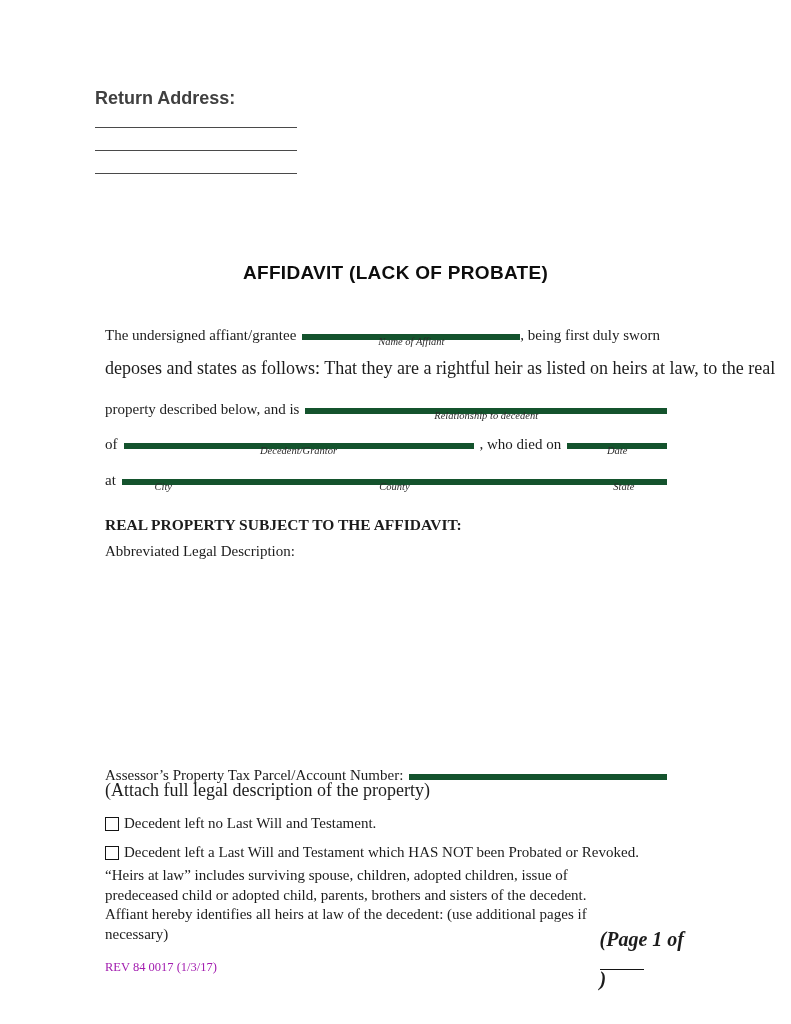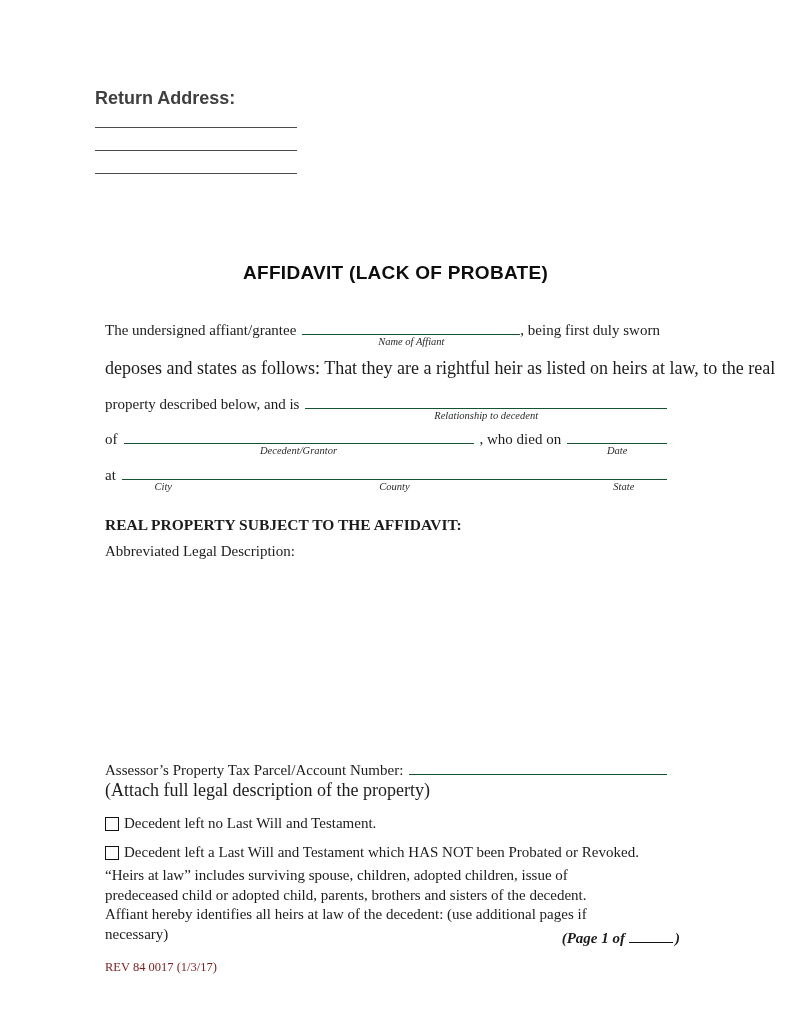--- a/index.html
+++ b/index.html
@@ -56,21 +56,21 @@
   }
   .form-line .txt { white-space: nowrap; }
   .plain-line {
     position: absolute;
     left: 105px;
     font-size: 18px;
     white-space: nowrap;
   }
   .blank {
     position: relative;
-    border-bottom: 1px solid #14532d;
+    border-bottom: 6px solid #14532d;
     height: 0.95em;
     margin-bottom: -3px;
     flex: 1 1 auto;
     min-width: 60px;
   }
   .blank-label {
     position: absolute;
     top: calc(100% + 2px);
     left: 0;
     right: 0;
@@ -137,39 +137,40 @@
     line-height: 19.5px;
   }
 
   
   .page-note {
     position: absolute;
     top: 928px;
     right: 111px;
     font-weight: 700;
     font-style: italic;
-    font-size: 15px;
+    font-size: 20px;
     display: flex;
     align-items: baseline;
+    flex-direction: column;
   }
   .page-note .note-blank {
     display: inline-block;
     width: 44px;
     border-bottom: 1.5px solid #141414;
     height: 0.9em;
     margin: 0 2px -2px 4px;
   }
 
   
   .footer {
     position: absolute;
     top: 960px;
     left: 105px;
     font-size: 12.5px;
-    color: #7f1d1d;
+    color: #a21caf;
   }
 </style>
 </head>
 <body>
 
 <div class="page">
 
   <div class="abs ra-label" style="top:88px; left:95px;">Return Address:</div>
   <div class="ra-line" style="top:127px;"></div>
   <div class="ra-line" style="top:150px;"></div>

